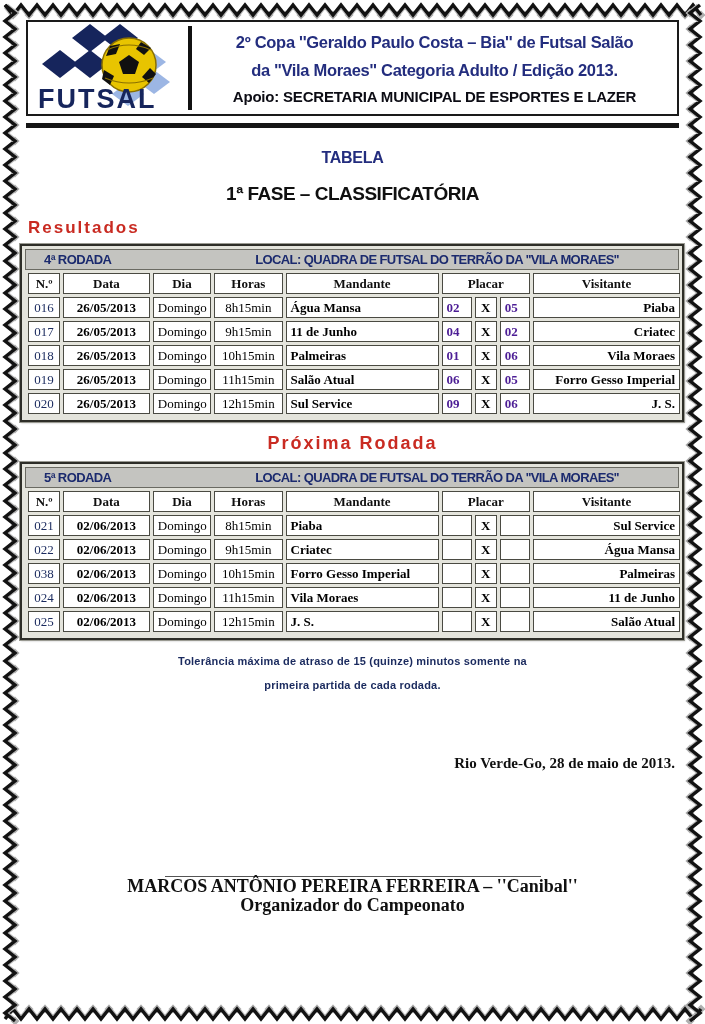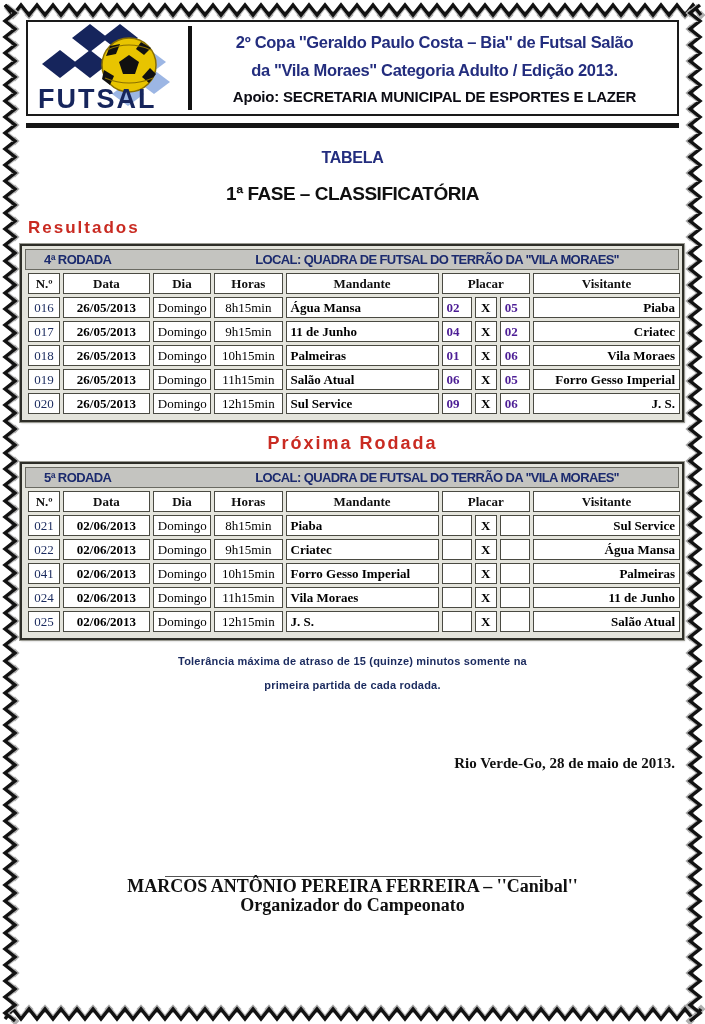--- a/index.html
+++ b/index.html
@@ -499,21 +499,21 @@
             <td class="c-date">02/06/2013</td>
             <td class="c-day">Domingo</td>
             <td class="c-time">9h15min</td>
             <td class="c-home">Criatec</td>
             <td class="c-score"></td>
             <td class="c-x">X</td>
             <td class="c-score"></td>
             <td class="c-away">Água Mansa</td>
           </tr>
           <tr>
-            <td class="c-num">041</td>
+            <td class="c-num">038</td>
             <td class="c-date">02/06/2013</td>
             <td class="c-day">Domingo</td>
             <td class="c-time">10h15min</td>
             <td class="c-home">Forro Gesso Imperial</td>
             <td class="c-score"></td>
             <td class="c-x">X</td>
             <td class="c-score"></td>
             <td class="c-away">Palmeiras</td>
           </tr>
           <tr>

